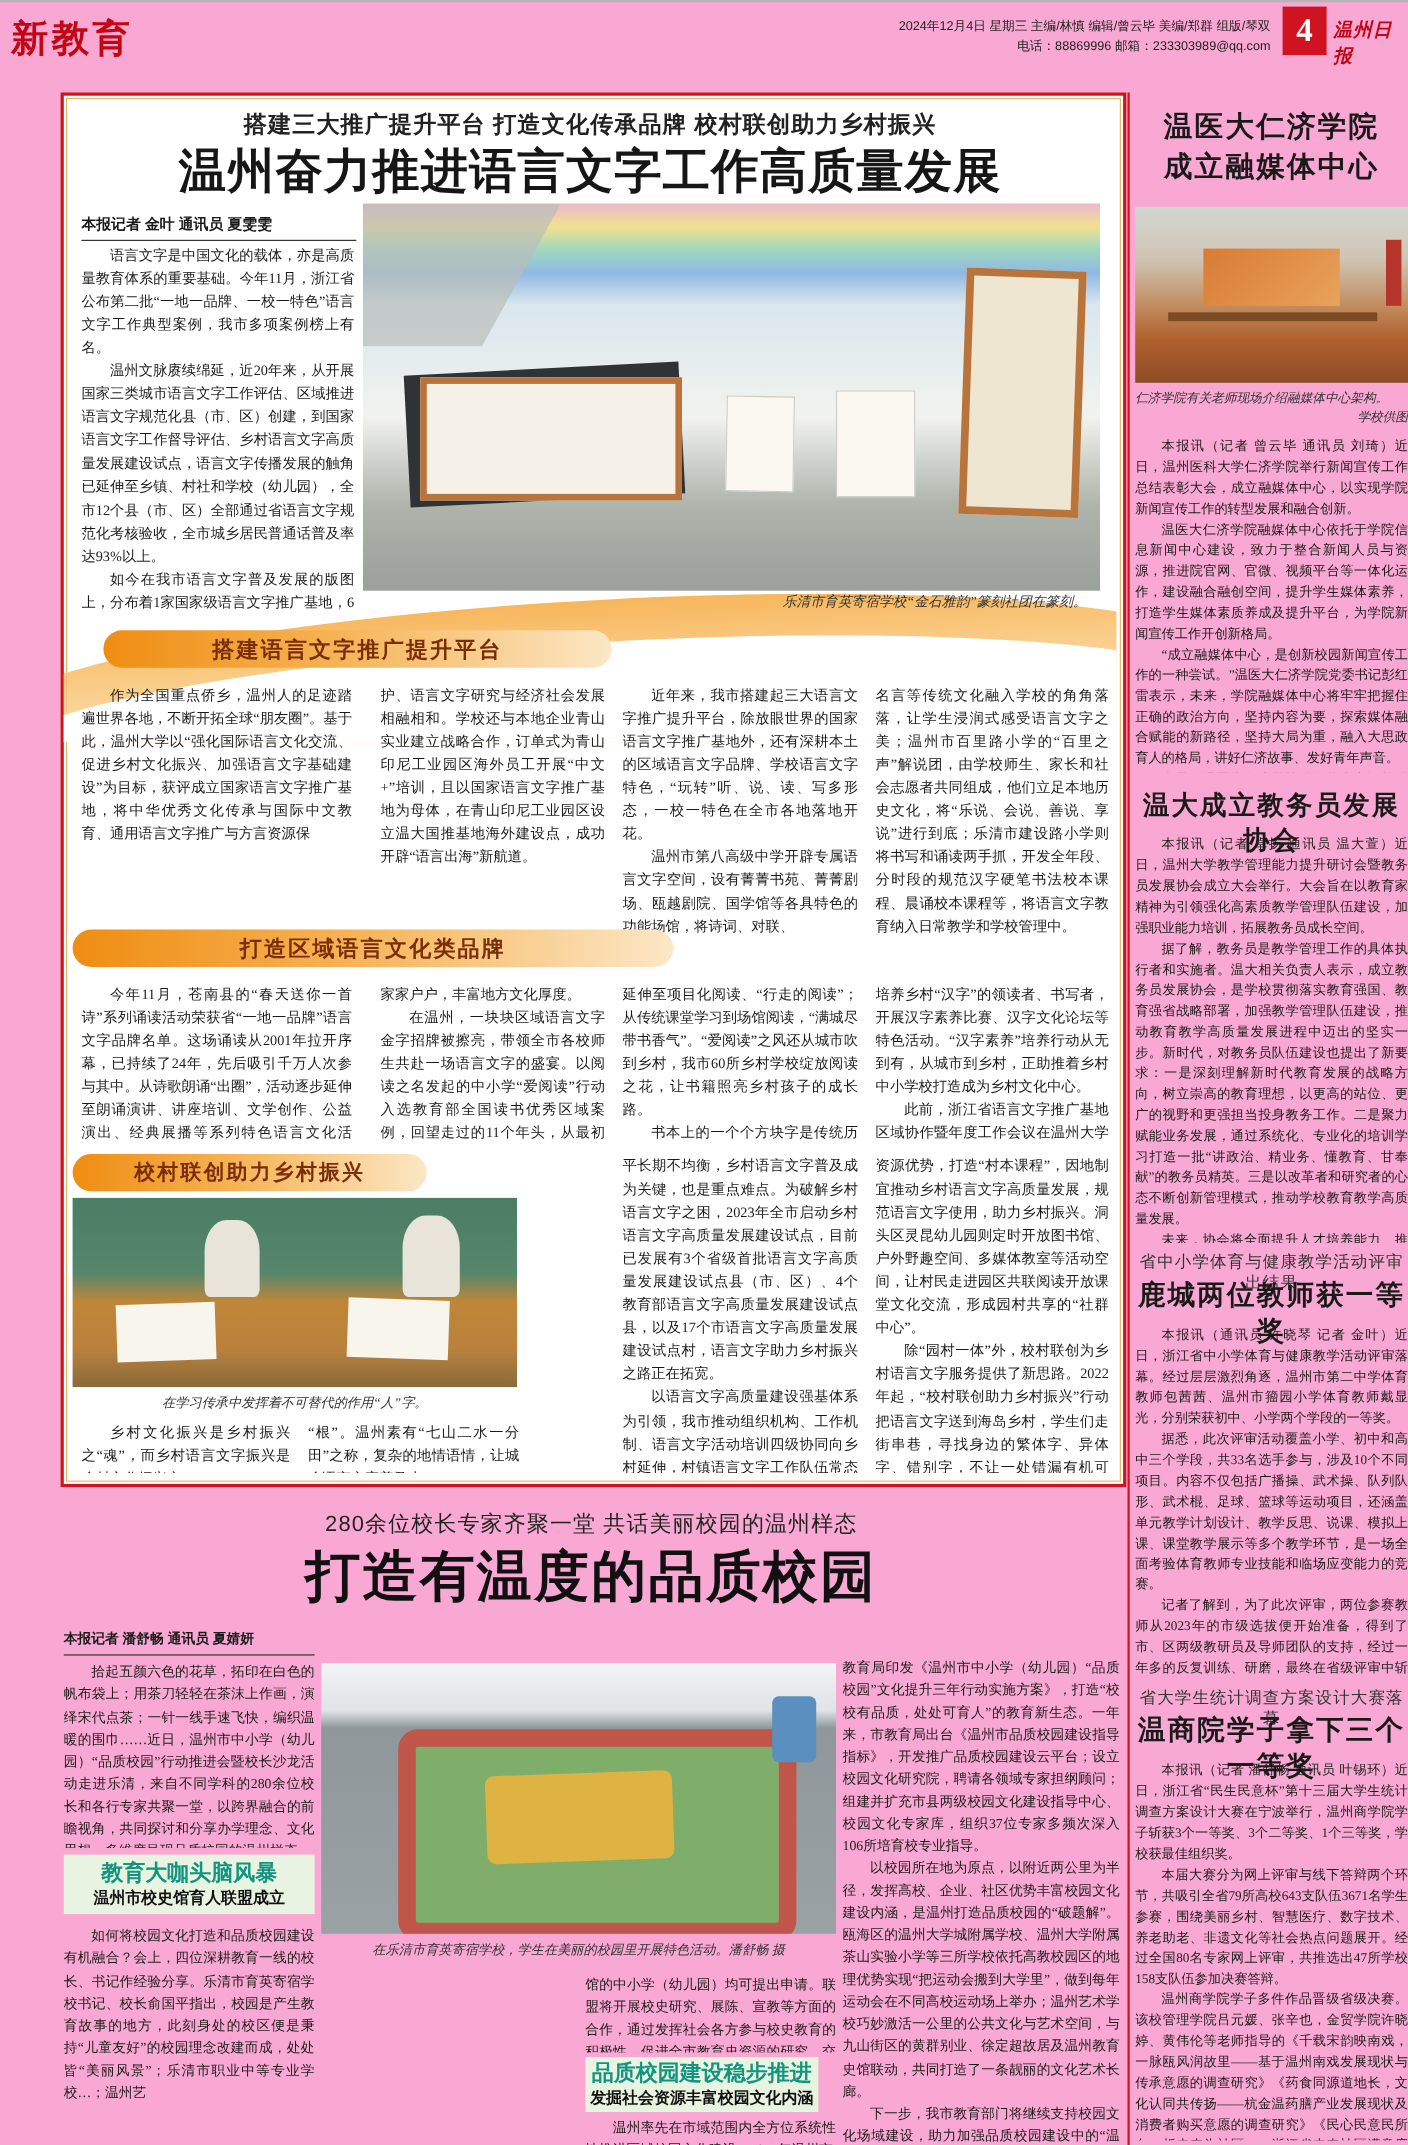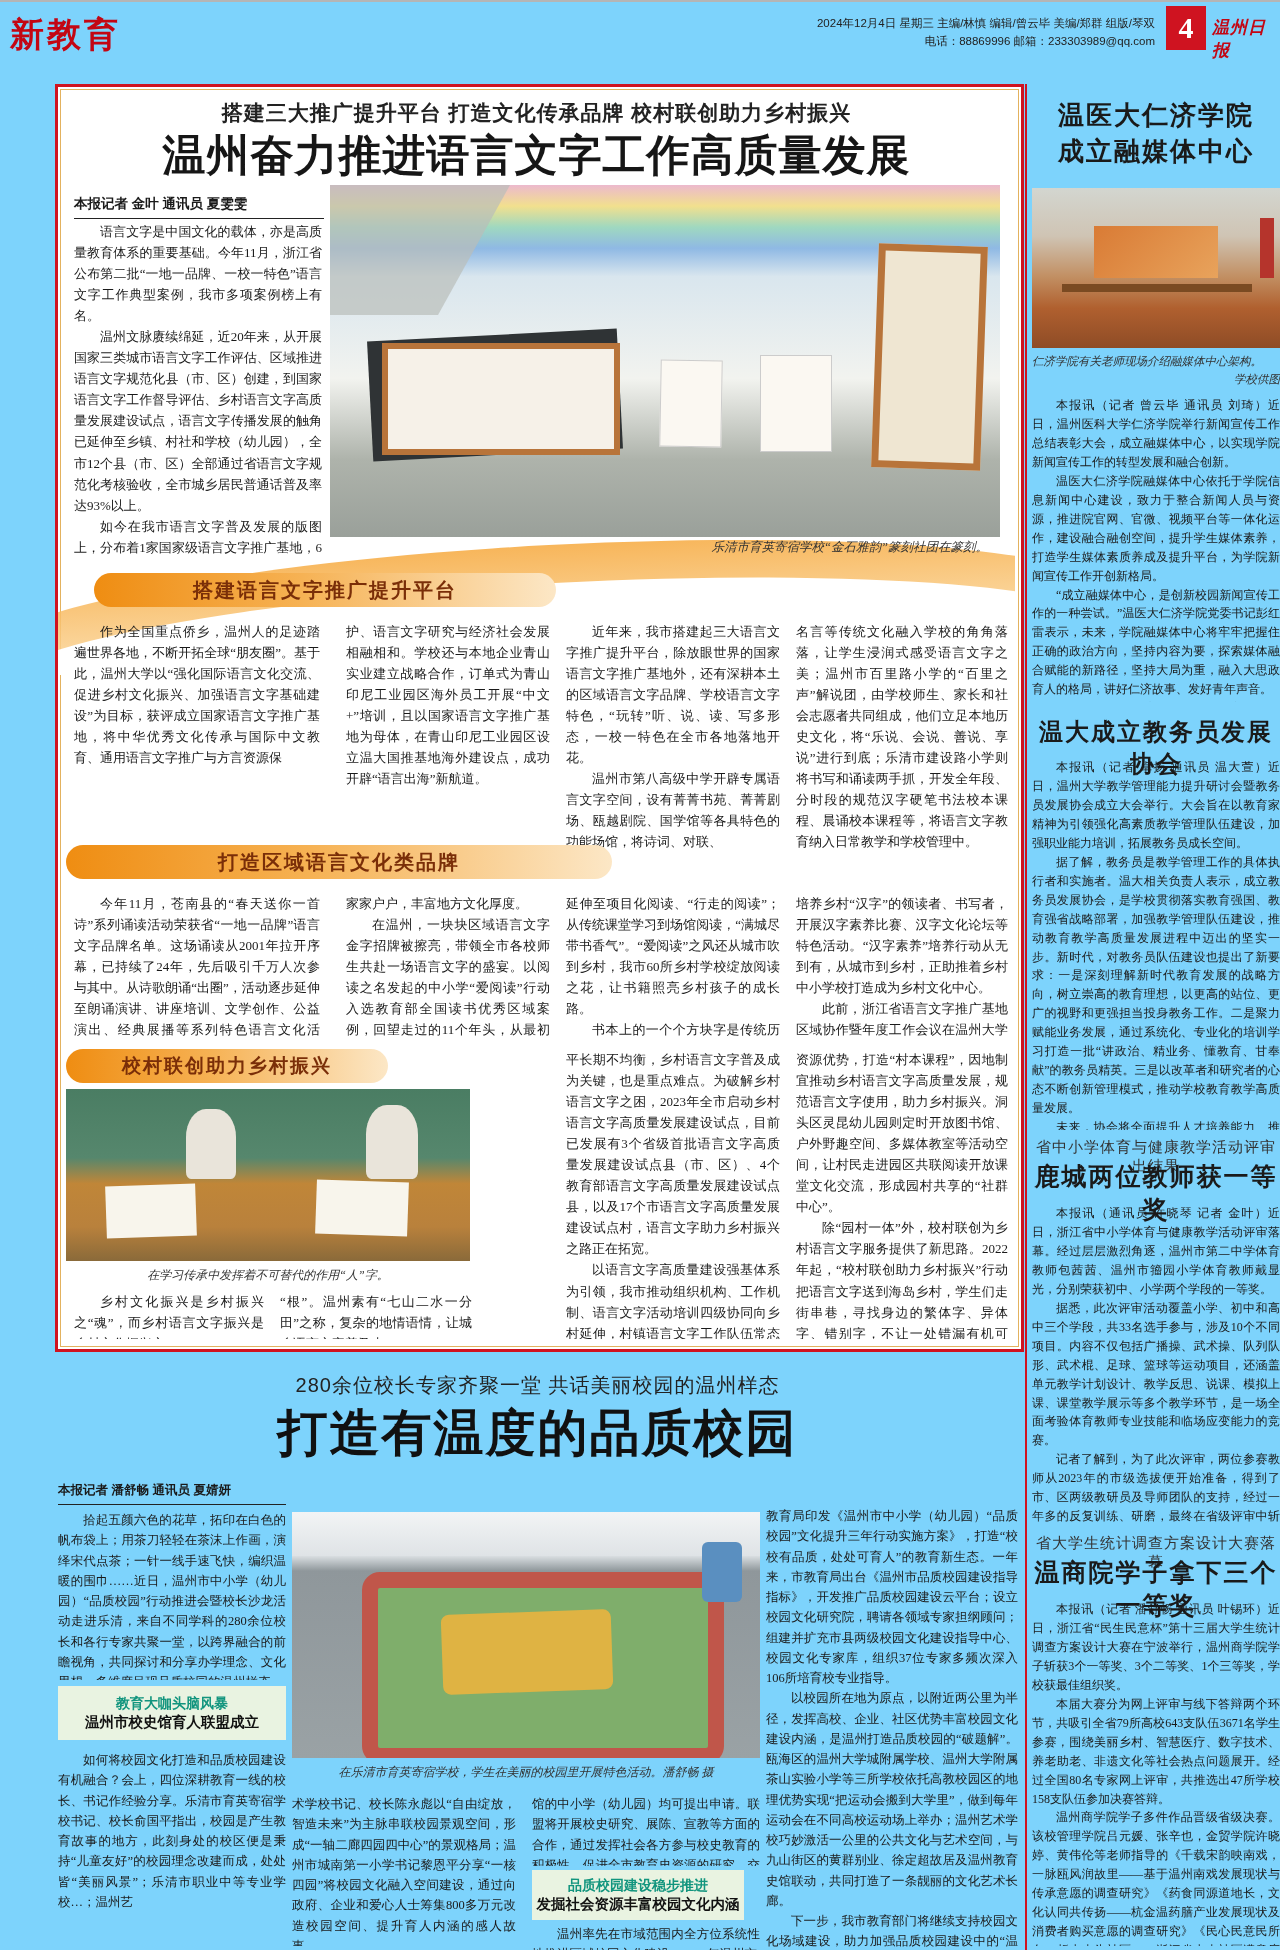--- a/index.html
+++ b/index.html
@@ -1,32 +1,32 @@
 <!DOCTYPE html>
 <html><head>
 <meta charset="utf-8">
 <style>
   html,body{margin:0;padding:0;background:#e8e8e8;}
-  #page{position:relative;width:1280px;height:1950px;background:#7dd3fc;overflow:hidden;
+  #page{position:relative;width:1280px;height:1950px;background:#f9a8d4;overflow:hidden;
         font-family:"Liberation Serif","DejaVu Serif",serif;color:#1a1a1a;}
   .abs{position:absolute;}
   .sans{font-family:"Liberation Sans","DejaVu Sans",sans-serif;}
   .center{text-align:center;}
   .textcol{font-size:13px;line-height:1.62;text-align:justify;overflow:hidden;}
   .textcol p{margin:0;text-indent:2em;}
   .cont p:first-child{text-indent:0;}
   .sbcol{font-size:12px;line-height:1.58;text-align:justify;overflow:hidden;}
   .sbcol p{margin:0;text-indent:2em;}
   .caption{font-style:italic;color:#333;}
   .band{height:34px;border-radius:17px;background:linear-gradient(90deg,#ef8d12 0%,#f6b254 45%,#fce7c6 100%);
         display:flex;align-items:center;justify-content:center;
         font-family:"Liberation Sans",sans-serif;font-weight:bold;font-size:20px;color:#7a2e08;letter-spacing:2px;}
   .serif-title{font-weight:900;letter-spacing:2px;}
   .greenbox{background:#e9f3e1;display:flex;flex-direction:column;align-items:center;justify-content:center;overflow:hidden;}
-  .greenbox .gb-t{font-family:"Liberation Sans",sans-serif;font-weight:bold;font-size:14px;color:#12957e;line-height:1.35;text-align:center;}
+  .greenbox .gb-t{font-family:"Liberation Sans",sans-serif;font-weight:bold;font-size:20px;color:#12957e;line-height:1.35;text-align:center;}
   .greenbox .gb-s{font-family:"Liberation Sans",sans-serif;font-weight:bold;font-size:14.5px;color:#111;line-height:1.35;}
   .kicker-small{font-family:"Liberation Sans",sans-serif;font-size:15px;color:#333;letter-spacing:1px;}
   .byline{font-family:"Liberation Sans",sans-serif;font-weight:bold;font-size:13.5px;
           border-bottom:1.5px solid #222;padding-bottom:5px;}
   .photo{overflow:hidden;}
 </style>
 </head>
 <body>
 
 <div id="page">
@@ -143,23 +143,20 @@
     </div>
 
   <div class="abs photo" style="left:292px;top:1512px;width:468px;height:246px;background:linear-gradient(180deg,#e3e7e9 0%,#d8dde0 18%,#8f979b 24%,#9aa2a5 100%);">
     <div class="abs" style="left:70px;top:60px;width:330px;height:160px;background:#7fae6b;border:16px solid #c0564a;border-radius:18px;"></div>
     <div class="abs" style="left:150px;top:100px;width:170px;height:80px;background:#f0b43c;border-radius:8px;transform:rotate(-2deg);opacity:.85;"></div>
     <div class="abs" style="left:0px;top:0px;width:468px;height:44px;background:linear-gradient(180deg,#f2f4f5,#dfe3e6);"></div>
     <div class="abs" style="left:410px;top:30px;width:40px;height:60px;background:#5a8fc0;border-radius:6px;"></div>
   </div>
   <div class="abs caption center" style="left:292px;top:1764px;width:468px;font-size:12px;">在乐清市育英寄宿学校，学生在美丽的校园里开展特色活动。潘舒畅 摄</div>
 
-  <div class="abs textcol cont" style="left:292px;top:1794px;width:224px;height:152px;font-size:12.5px;">
-      <p>术学校书记、校长陈永彪以“自由绽放，智造未来”为主脉串联校园景观空间，形成“一轴二廊四园四中心”的景观格局；温州市城南第一小学书记黎恩平分享“一核四园”将校园文化融入空间建设，通过向政府、企业和爱心人士筹集800多万元改造校园空间、提升育人内涵的感人故事。</p>
-    </div>
   <div class="abs textcol cont" style="left:532px;top:1794px;width:228px;height:72px;font-size:12.5px;">
       <p>馆的中小学（幼儿园）均可提出申请。联盟将开展校史研究、展陈、宣教等方面的合作，通过发挥社会各方参与校史教育的积极性，促进全市教育史资源的研究、交流、共享和互补，实现校史育人、文化育人的有机联动。</p>
     </div>
   <div class="abs greenbox" style="left:532px;top:1870px;width:212px;height:50px;">
     <div class="gb-t">品质校园建设稳步推进</div>
     <div class="gb-s">发掘社会资源丰富校园文化内涵</div>
   </div>
   <div class="abs textcol" style="left:532px;top:1924px;width:228px;height:26px;font-size:12.5px;">
       <p>温州率先在市域范围内全方位系统性地推进区域校园文化建设。2023年温州市</p>
     </div>

